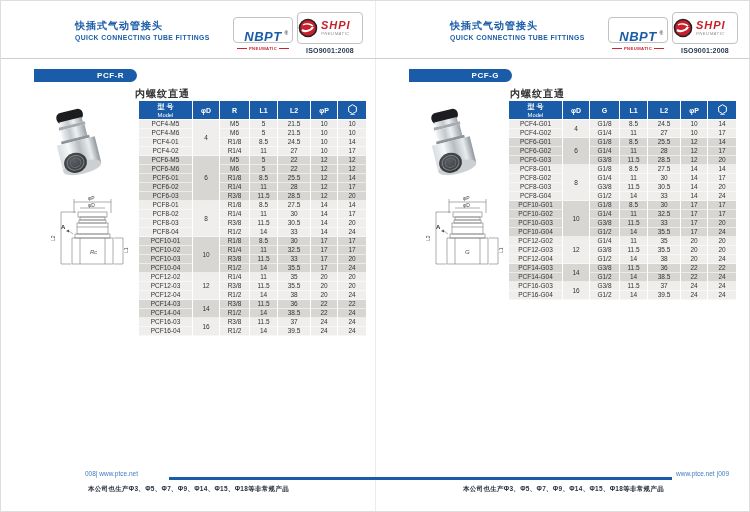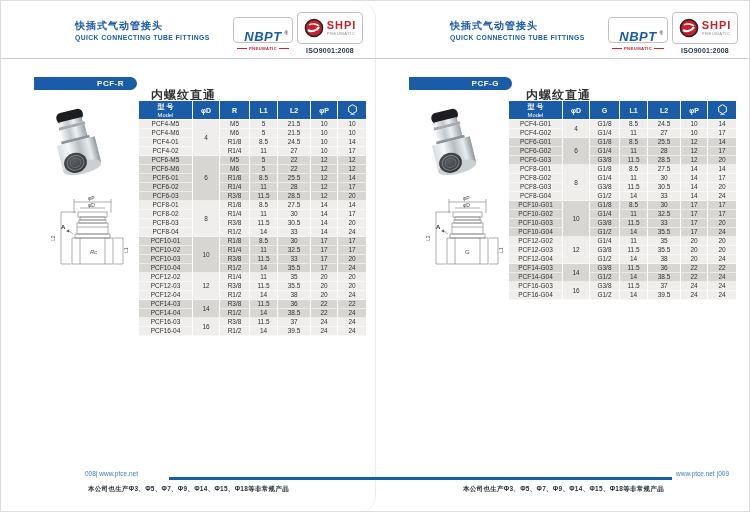--- a/index.html
+++ b/index.html
@@ -1,38 +1,38 @@
 <!DOCTYPE html>
 <html><head>
 <meta charset="utf-8">
 <style>
   html,body{margin:0;padding:0;background:#f4f4f4;}
   *{box-sizing:border-box;font-family:"Liberation Sans","DejaVu Sans",sans-serif;}
   .stage{position:relative;width:750px;height:512px;background:#fff;border:1px solid #ddd;overflow:hidden;}
-  .page{position:absolute;top:0;width:375px;height:512px;background:#fff;border-radius:18px;}
+  .page{position:absolute;top:0;width:375px;height:512px;background:#fff;}
   .page.left{left:0;border-right:1px solid #ececec;}
   .page.right{left:375px;}
   
   .title-cn{position:absolute;left:74px;top:18px;font-size:10px;font-weight:bold;color:#1a5ca8;letter-spacing:1px;}
   .title-en{position:absolute;left:74px;top:33px;font-size:6.8px;font-weight:bold;color:#1a5ca8;letter-spacing:.4px;}
   .nbpt-box{position:absolute;left:232px;top:16px;width:60px;height:26px;border:1px solid #c2c2c2;border-radius:4px;text-align:center;padding-top:9px;}
   .nbpt-word{font-size:13px;font-weight:bold;font-style:italic;color:#1a5ca8;letter-spacing:.5px;line-height:12px;}
   .nbpt-reg{position:absolute;right:-7px;top:-4px;font-size:5px;color:#555;font-style:normal;}
   .nbpt-sub{display:flex;align-items:center;justify-content:flex-end;padding:0 3px;gap:2px;margin-top:1px;}
   .nbpt-sub .ln{flex:1;height:1px;background:#c23;}
   .nbpt-sub .tx{font-size:4.2px;font-weight:bold;color:#c8202a;letter-spacing:.4px;}
-  .shpi-box{position:absolute;left:296px;top:11px;width:66px;height:32px;border:1px solid #c2c2c2;border-radius:4px;display:flex;align-items:center;justify-content:center;gap:3px;}
+  .shpi-box{position:absolute;left:296px;top:11px;width:66px;height:32px;border:1px solid #c2c2c2;border-radius:4px;display:flex;align-items:center;justify-content:flex-start;gap:3px;font-style:italic;}
   .shpi-txt{display:flex;flex-direction:column;align-items:flex-start;}
   .shpi-word{font-size:11px;font-weight:bold;color:#c8202a;letter-spacing:1px;line-height:11px;}
   .shpi-sub{font-size:4.2px;color:#8a8f94;letter-spacing:.5px;}
   .iso{position:absolute;left:296px;top:46px;width:66px;font-size:7px;font-weight:bold;color:#26364f;text-align:center;letter-spacing:.2px;}
   .hdr-rule{position:absolute;left:0;top:57px;width:375px;height:1px;background:#cfcfcf;}
   
-  .badge{position:absolute;left:33px;top:76px;width:103px;height:13px;background:#1a5ca8;border-radius:0 7px 7px 0;color:#fff;font-size:8px;font-weight:bold;line-height:13px;text-align:right;padding-right:13px;letter-spacing:.5px;}
-  .sec-name{position:absolute;left:150px;top:86px;font-size:12px;font-weight:bold;color:#333;letter-spacing:1px;}
+  .badge{position:absolute;left:33px;top:68px;width:103px;height:13px;background:#1a5ca8;border-radius:0 7px 7px 0;color:#fff;font-size:8px;font-weight:bold;line-height:13px;text-align:right;padding-right:13px;letter-spacing:.5px;}
+  .sec-name{position:absolute;left:134px;top:86px;font-size:10px;font-weight:bold;color:#333;letter-spacing:1px;}
   
   .photo{position:absolute;left:40px;top:106px;}
   .tech{position:absolute;left:46px;top:192px;}
   
   table.spec{position:absolute;top:99px;border-collapse:collapse;table-layout:fixed;width:228px;font-size:6.5px;color:#333;}
   .page.left table.spec{left:137px;}
   .page.right table.spec{left:132px;}
   table.spec th{background:#1a5ca8;color:#fff;font-weight:bold;font-size:7px;height:19px;border:1px solid #fff;padding:0;vertical-align:middle;}
   table.spec th .sub{font-size:5.8px;font-weight:normal;}
   table.spec th:nth-child(1){width:54px}

